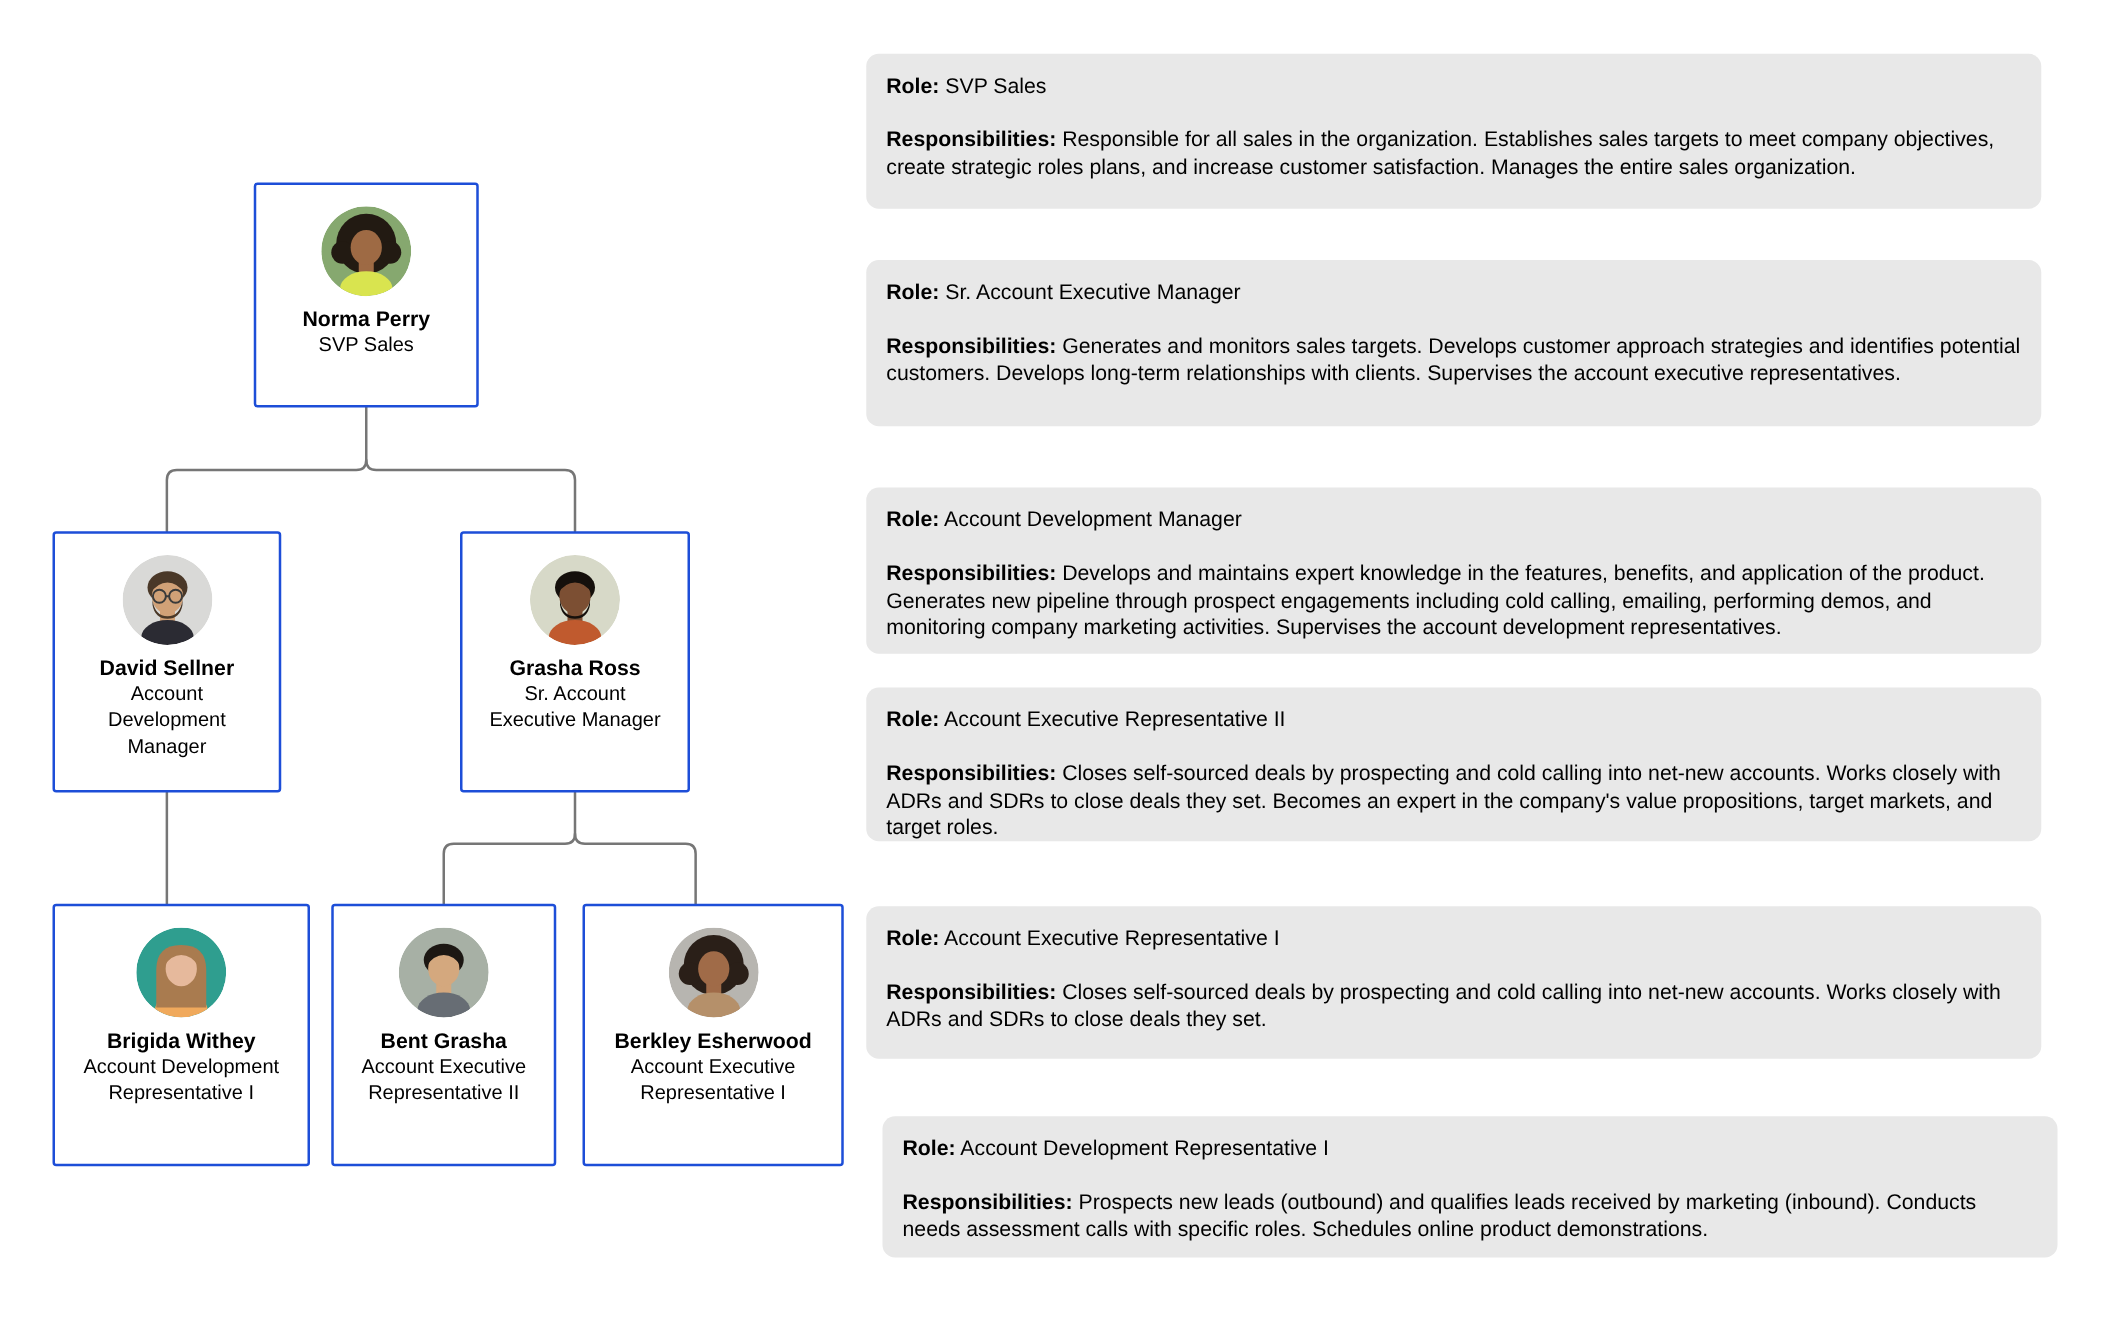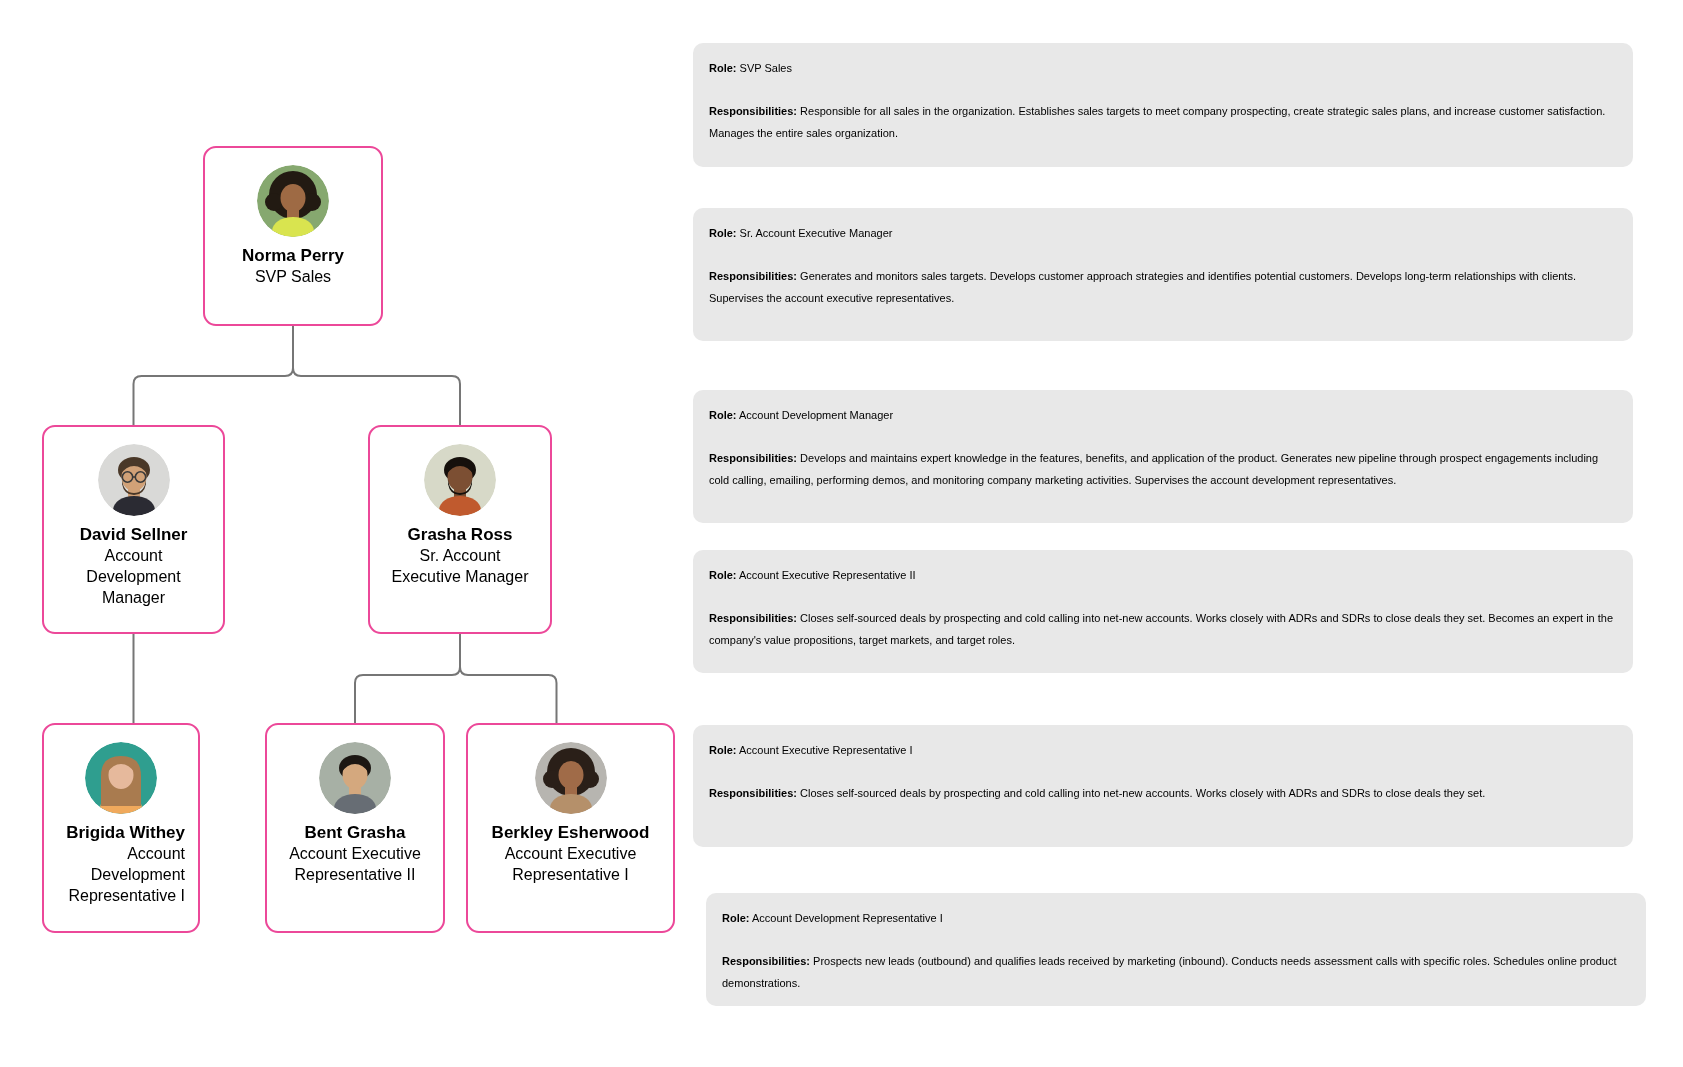--- a/index.html
+++ b/index.html
@@ -2,39 +2,39 @@
 <html><head>
 <meta charset="utf-8">
 <style>
   html,body{margin:0;padding:0;background:#ffffff;}
   #canvas{
     position:relative;width:1683px;height:1067px;background:#ffffff;overflow:hidden;
     font-family:"Liberation Sans", sans-serif;color:#000;
   }
   
   .org-node{
-    position:absolute;background:#fff;border:2px solid #ec4899;border-radius:13px;
+    position:absolute;background:#fff;border:2px solid #1d4ed8;border-radius:3px;
     box-sizing:border-box;text-align:center;padding:17px 13px 0 13px;
   }
   .n0{left:203px;top:146px;width:180px;height:180px;}
   .n1{left:42px; top:425px;width:183px;height:209px;}
   .n2{left:368px;top:425px;width:184px;height:209px;}
-  .n3{left:42px; top:723px;width:158px;height:210px;text-align:right;}
+  .n3{left:42px; top:723px;width:206px;height:210px;}
   .n4{left:265px;top:723px;width:180px;height:210px;}
   .n5{left:466px;top:723px;width:209px;height:210px;}
   .avatar{display:block;width:72px;height:72px;margin:0 auto 8px auto;border-radius:50%;overflow:hidden;}
   .person-name{font-size:17px;font-weight:bold;line-height:21px;}
   .person-title{font-size:16px;line-height:21px;}
   
   #connectors{position:absolute;left:0;top:0;width:700px;height:1067px;pointer-events:none;}
   
   .role-card{
     position:absolute;left:693px;width:940px;box-sizing:border-box;
     background:#e8e8e8;border-radius:10px;padding:15px 16px;
-    font-size:11px;line-height:21.5px;
+    font-size:17px;line-height:21.5px;
   }
   .c0{top:43px;height:124px;}
   .c1{top:208px;height:133px;}
   .c2{top:390px;height:133px;}
   .c3{top:550px;height:123px;}
   .c4{top:725px;height:122px;}
   .c5{top:893px;height:113px;margin-left:13px;}
   .role-line b{font-weight:bold;}
   .resp-line{margin-top:21.5px;}
 </style>
@@ -177,21 +177,21 @@
             <ellipse cx="36" cy="66" rx="21" ry="14" fill="#b5906a"></ellipse>
             <ellipse cx="36" cy="33" rx="12.5" ry="14" fill="#a06b48"></ellipse>
           </g>
         </svg></span>
     <div class="person-name">Berkley Esherwood</div>
     <div class="person-title">Account Executive Representative I</div>
   </div>
 
   <div class="role-card c0">
     <div class="role-line"><b>Role:</b> <span>SVP Sales</span></div>
-    <div class="resp-line"><b>Responsibilities:</b> <span>Responsible for all sales in the organization. Establishes sales targets to meet company prospecting, create strategic sales plans, and increase customer satisfaction. Manages the entire sales organization.</span></div>
+    <div class="resp-line"><b>Responsibilities:</b> <span>Responsible for all sales in the organization. Establishes sales targets to meet company objectives, create strategic roles plans, and increase customer satisfaction. Manages the entire sales organization.</span></div>
   </div>
 
   <div class="role-card c1">
     <div class="role-line"><b>Role:</b> <span>Sr. Account Executive Manager</span></div>
     <div class="resp-line"><b>Responsibilities:</b> <span>Generates and monitors sales targets. Develops customer approach strategies and identifies potential customers. Develops long-term relationships with clients. Supervises the account executive representatives.</span></div>
   </div>
 
   <div class="role-card c2">
     <div class="role-line"><b>Role:</b> <span>Account Development Manager</span></div>
     <div class="resp-line"><b>Responsibilities:</b> <span>Develops and maintains expert knowledge in the features, benefits, and application of the product. Generates new pipeline through prospect engagements including cold calling, emailing, performing demos, and monitoring company marketing activities. Supervises the account development representatives.</span></div>

